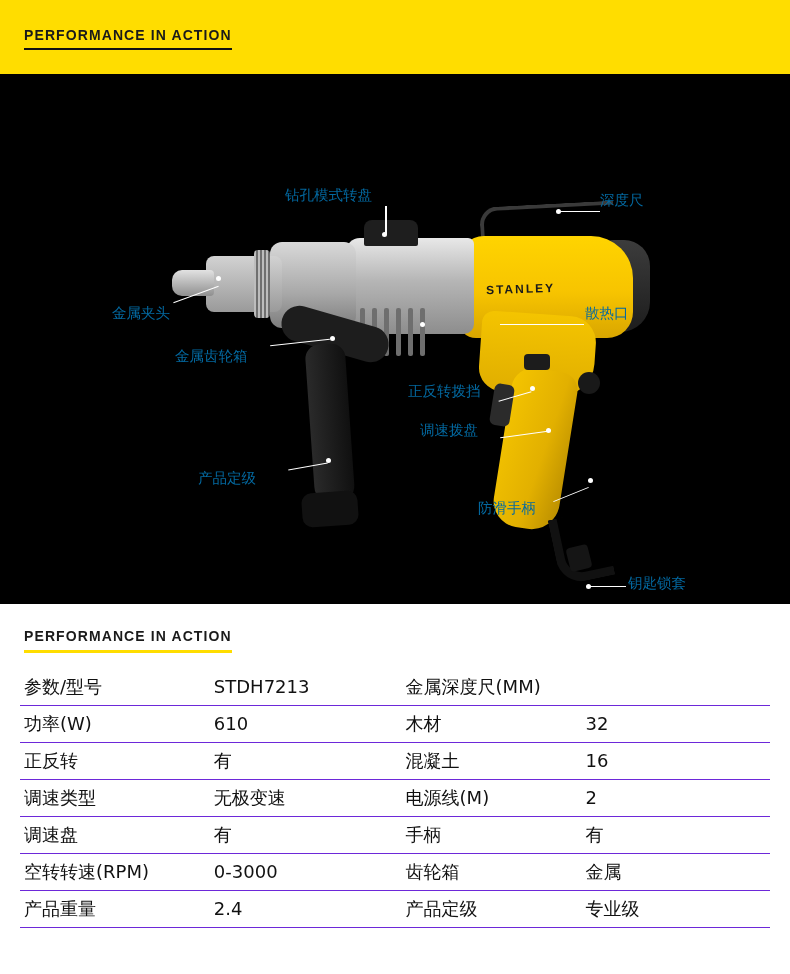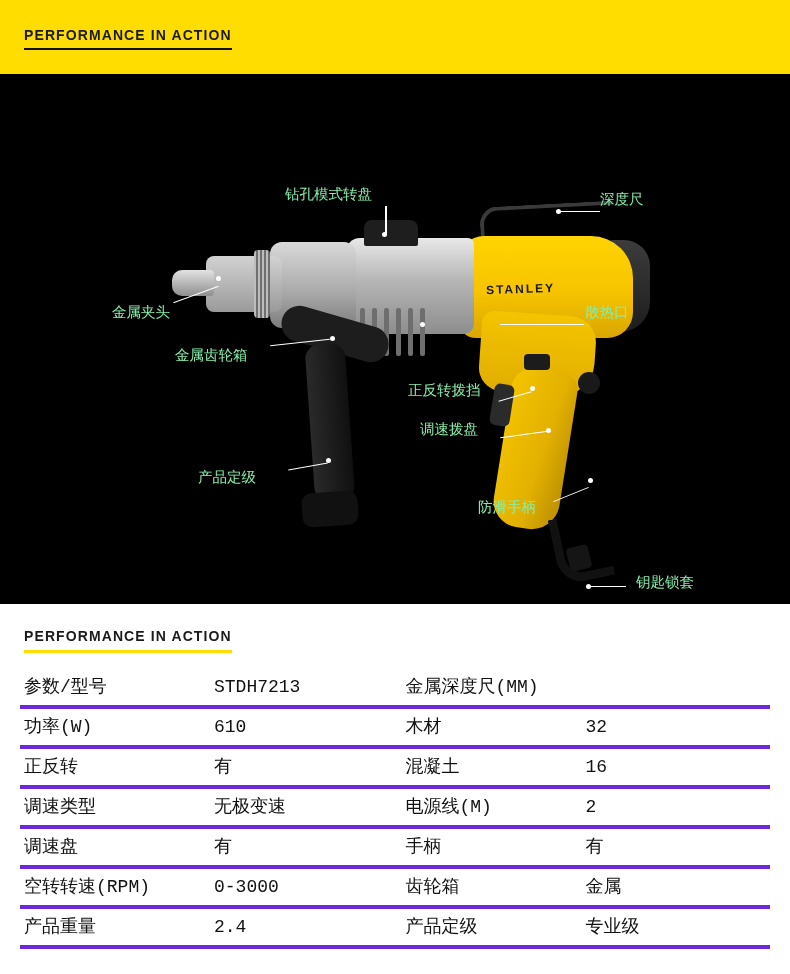--- a/index.html
+++ b/index.html
@@ -47,25 +47,25 @@
     background: #000000;
     overflow: hidden;
   }
   .hero-inner {
     position: absolute;
     inset: 0;
   }
 
   .callout {
     position: absolute;
-    color: #86efac;
+    color: #0369a1;
     font-size: 14.5px;
     line-height: 18px;
     white-space: nowrap;
-    font-family: Liberation Mono, monospace;
+    font-family: Liberation Serif, serif;
   }
   .leader {
     position: absolute;
     background: #ffffff;
     height: 1px;
   }
   .dot {
     position: absolute;
     width: 5px;
     height: 5px;
@@ -304,24 +304,23 @@
   table.spec-table {
     width: 750px;
     margin: 6px auto 0 auto;
     border-collapse: collapse;
     font-size: 18px;
     color: #111;
     font-family: "DejaVu Sans", "Liberation Sans", sans-serif;
   }
   table.spec-table td {
     padding: 7px 2px 7px 4px;
-    border-bottom: 4px solid #6d28d9;
+    border-bottom: 1px solid #6d28d9;
     vertical-align: middle;
     line-height: 22px;
-    font-family: Liberation Mono, monospace;
   }
   td.c1 { width: 190px; }
   td.c2 { width: 190px; }
   td.c3 { width: 180px; }
   td.c4 { width: 190px; }
 </style>
 </head>
 <body>
 
 <div class="page">
@@ -392,21 +391,21 @@
       <div class="dot" style="left:546px; top:354px;"></div>
 
       <div class="callout" style="left:198px; top:395px;">产品定级</div>
       <div class="leader" style="left:288px; top:392px; width:40px; height:1px; transform:rotate(-10deg);"></div>
       <div class="dot" style="left:326px; top:384px;"></div>
 
       <div class="callout" style="left:478px; top:425px;">防滑手柄</div>
       <div class="leader" style="left:552px; top:420px; width:38px; height:1px; transform:rotate(-22deg);"></div>
       <div class="dot" style="left:588px; top:404px;"></div>
 
-      <div class="callout" style="left:628px; top:500px;margin-left:8px;">钥匙锁套</div>
+      <div class="callout" style="left:628px; top:500px;">钥匙锁套</div>
       <div class="leader" style="left:590px; top:512px; width:36px; height:1px;"></div>
       <div class="dot" style="left:586px; top:510px;"></div>
 
     </div>
   </div>
 
   <div class="spec-section">
     <div class="spec-heading-wrap">
       <span class="spec-heading">PERFORMANCE IN ACTION</span>
     </div>

